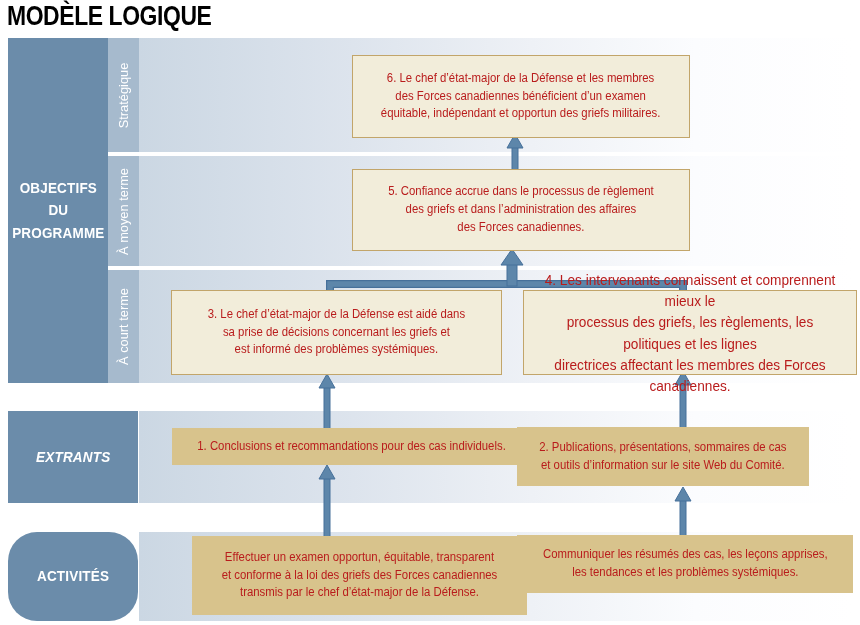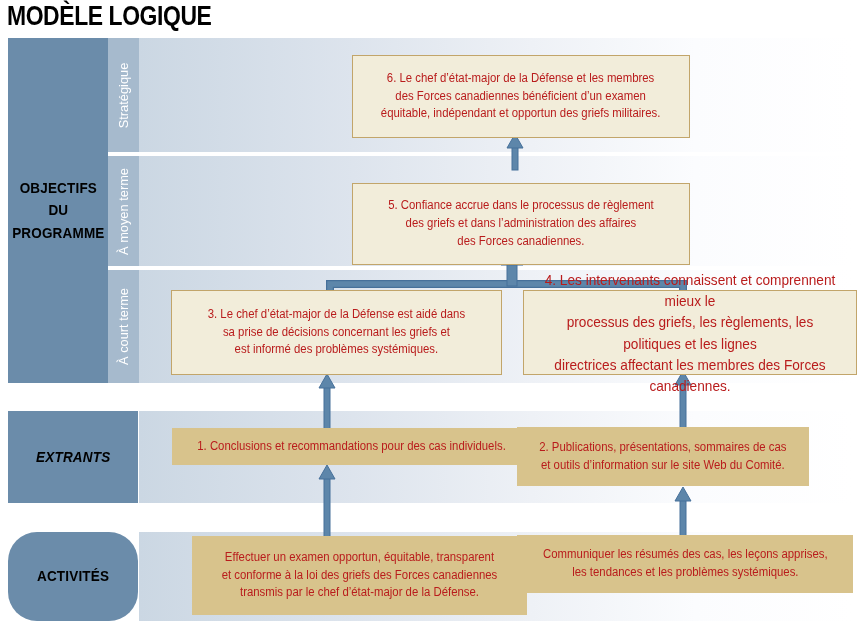--- a/index.html
+++ b/index.html
@@ -13,21 +13,21 @@
     position:absolute; left:7px; top:1px;
     font-size:27px; font-weight:bold; color:#000;
     letter-spacing:-0.5px;
     transform:scaleX(0.85); transform-origin:left top;
     white-space:nowrap;
   }
   
   .bluebox {
     position:absolute; left:8px; background:#6b8caa;
     display:flex; align-items:center; justify-content:center;
-    text-align:center; color:#000000; font-weight:bold;
+    text-align:center; color:#ffffff; font-weight:bold;
   }
   .bluebox .hlabel {
     font-size:15px; line-height:1.5; letter-spacing:0.2px;
     transform:scaleX(0.9); white-space:pre-line;
   }
   
   .strip {
     position:absolute; left:108px; width:31px; background:#a6bacd;
     display:flex; align-items:center; justify-content:center;
   }
@@ -120,21 +120,21 @@
       <polygon points="515,134 507,148 523,148" fill="#5d86aa" stroke="#46709a"></polygon>
     </g>
   </svg>
 
   <div class="obox" style="left:352px; top:55px; width:336px; height:81px;">
     <span class="btxt">6. Le chef d’état-major de la Défense et les membres
 des Forces canadiennes bénéficient d’un examen
 équitable, indépendant et opportun des griefs militaires.</span>
   </div>
 
-  <div class="obox" style="left:352px; top:183px; width:336px; height:80px;">
+  <div class="obox" style="left:352px; top:169px; width:336px; height:80px;">
     <span class="btxt">5. Confiance accrue dans le processus de règlement
 des griefs et dans l’administration des affaires
 des Forces canadiennes.</span>
   </div>
 
   <div class="obox" style="left:171px; top:290px; width:329px; height:83px;">
     <span class="btxt">3. Le chef d’état-major de la Défense est aidé dans
 sa prise de décisions concernant les griefs et
 est informé des problèmes systémiques.</span>
   </div>

